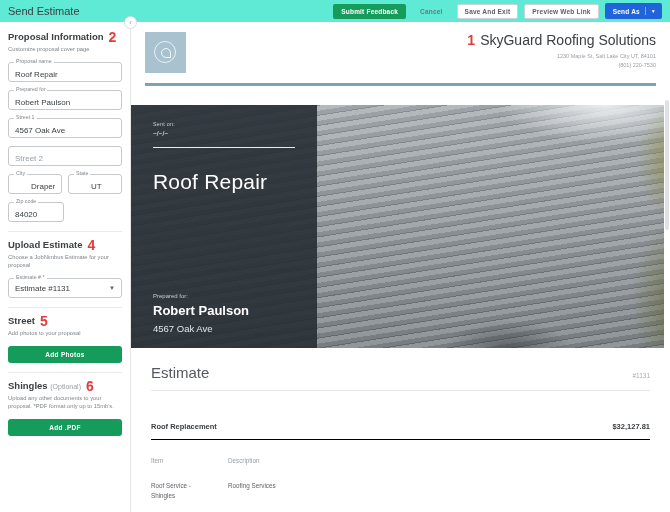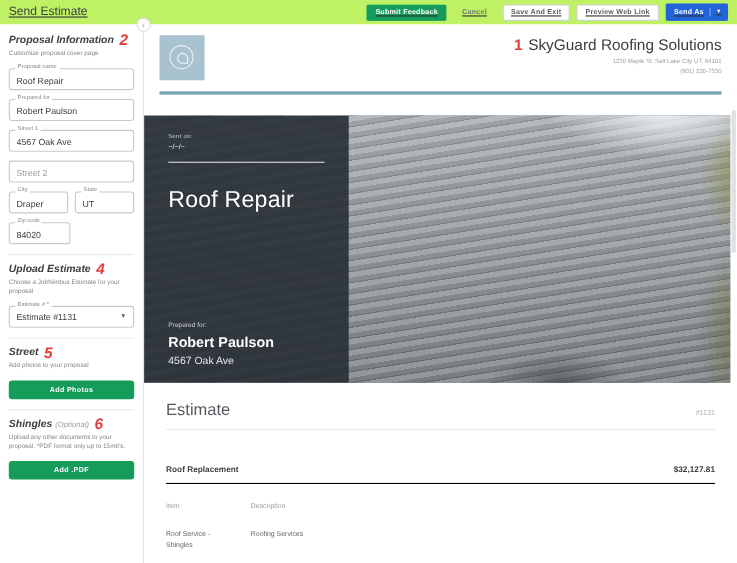--- a/index.html
+++ b/index.html
@@ -2,21 +2,21 @@
 <html><head>
 <meta charset="utf-8">
 <style>
   * { margin:0; padding:0; box-sizing:border-box; }
   html,body { width:670px; height:512px; overflow:hidden; background:#fff;
     font-family:"Liberation Sans", sans-serif; }
   .app { position:relative; width:670px; height:512px; background:#fff; color:#333; }
 
   
   .topbar { position:absolute; top:0; left:0; right:0; height:22px; display:flex;
-    align-items:center; justify-content:space-between; padding:0 8px; background:#bef264; z-index:5;text-decoration:underline; }
+    align-items:center; justify-content:space-between; padding:0 8px; background:#5eead4; z-index:5; }
   .page-title { font-size:11px; color:#3c4043; }
   .topbar-actions { display:flex; align-items:center; gap:6px; }
   .btn { font-size:6.5px; font-weight:bold; border-radius:2px; padding:3px 7px; cursor:pointer;
     border:1px solid transparent; white-space:nowrap; letter-spacing:.2px; }
   .btn-green { background:#159c5b; color:#fff; }
   .btn-text { color:#70757a; background:transparent; font-weight:bold; }
   .btn-outline { background:#fff; border-color:#cfd2d6; color:#5a5f66; }
   .btn-blue { background:#2163d8; color:#fff; display:flex; align-items:center; gap:5px; padding-right:5px; }
   .btn-blue .sep { width:1px; height:8px; background:rgba(255,255,255,.45); }
   .caret { font-size:5px; line-height:1; }
@@ -25,35 +25,35 @@
   .vdivider { position:absolute; left:130px; top:0; bottom:0; width:1px; background:#e4e6e8; }
   .collapse-btn { position:absolute; left:124px; top:16px; width:13px; height:13px; border-radius:50%;
     background:#fff; border:1px solid #dadcdf; color:#9aa0a6; font-size:8px; line-height:11px;
     text-align:center; z-index:6; cursor:pointer; }
 
   
   .sidebar { position:absolute; left:0; top:22px; width:130px; bottom:0; padding:2px 8px 0;
     overflow:hidden; background:#fff; }
   .section { padding:7px 0 9px; }
   .section + .section { border-top:1px solid #e8eaec; }
-  .sec-title-row { display:flex; align-items:flex-start; gap:5px;font-style:italic; }
+  .sec-title-row { display:flex; align-items:flex-end; gap:5px; }
   .sec-title { font-size:9.5px; font-weight:bold; color:#3c4043; }
   .sec-title .opt { font-weight:normal; color:#9aa0a6; font-size:7px; }
   .step-num { color:#e23b3b; font-size:14px; font-weight:bold; line-height:10px; }
   .sec-sub { font-size:5.8px; color:#80868b; margin-top:3px; line-height:1.5; }
 
   .field { position:relative; border:1px solid #c6c9cc; border-radius:3px; height:20px;
     margin-top:8px; background:#fff; }
   .field .flabel { position:absolute; top:-4px; left:5px; background:#fff; padding:0 2px;
     font-size:5.3px; color:#80868b; line-height:1; }
   .field input { border:0; outline:none; width:100%; height:100%; padding:0 6px; font-size:8px;
     color:#3c4043; background:transparent; font-family:"Liberation Sans", sans-serif; }
   .field input::placeholder { color:#9aa0a6; }
   .row2 { display:flex; gap:6px; }
-  .row2 .field { flex:1; }
+  .row2 .field { flex:1;padding-left:16px; }
   .field.zip { width:56px; }
   .field.select { display:flex; align-items:center; justify-content:space-between; padding:0 6px;
     font-size:8px; color:#3c4043; cursor:pointer; }
   .field.select .caret { color:#5f6368; font-size:6px; }
 
   .btn-block { display:block; width:100%; margin-top:8px; background:#159c5b; color:#fff;
     border:0; border-radius:3px; font-size:6.5px; font-weight:bold; padding:5px 0; text-align:center;
     cursor:pointer; letter-spacing:.3px; font-family:"Liberation Sans", sans-serif; }
 
   

